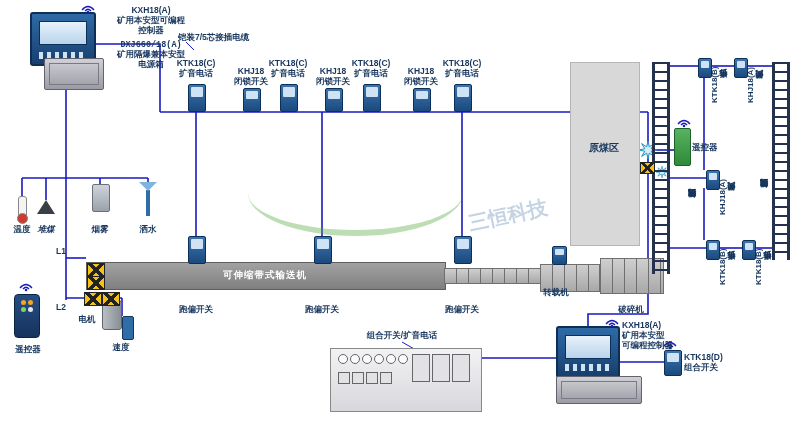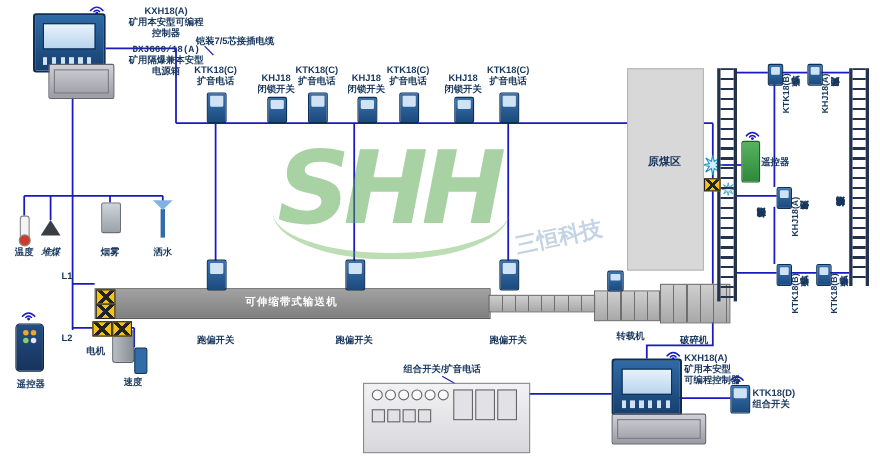--- a/index.html
+++ b/index.html
@@ -76,21 +76,20 @@
       <polyline points="704,188 704,240"></polyline>
       <polyline points="402,342 416,350" stroke-width="1"></polyline>
       <polyline points="186,42 194,50" stroke-width="1"></polyline>
     </g>
     <g>
       <polygon points="648,141 649.3,146.8 654.4,143.6 651.2,148.7 657,150 651.2,151.3 654.4,156.4 649.3,153.2 648,159 646.7,153.2 641.6,156.4 644.8,151.3 639,150 644.8,148.7 641.6,143.6 646.7,146.8" fill="#cfeef8" stroke="#1e8fc0" stroke-width="1"></polygon>
       <polygon points="648,141 649.3,146.8 654.4,143.6 651.2,148.7 657,150 651.2,151.3 654.4,156.4 649.3,153.2 648,159 646.7,153.2 641.6,156.4 644.8,151.3 639,150 644.8,148.7 641.6,143.6 646.7,146.8" fill="#cfeef8" stroke="#1e8fc0" stroke-width="1" transform="translate(662,172) scale(0.65) translate(-648,-150)"></polygon>
     </g>
   </svg>
 
-  <div class="wm" style="left:252px;top:126px;">SHH</div>
   <div class="wm-swoosh" style="left:248px;top:150px;"></div>
   <div class="wm-sub" style="left:468px;top:202px;">三恒科技</div>
 
   <div class="ctrl" style="left:30px;top:12px;width:62px;height:50px;">
     <div class="scr"></div>
     <div class="btns"></div>
   </div>
   <svg class="wifi" style="left:80px;top:0px;" width="16" height="14" viewBox="0 0 16 14">
       <path d="M2,10 Q8,3 14,10" stroke="#1a1ac0" fill="none" stroke-width="1.3"></path>
       <path d="M5,11 Q8,7.5 11,11" stroke="#1a1ac0" fill="none" stroke-width="1.3"></path>
@@ -167,21 +166,21 @@
   <div class="dev" style="left:188px;top:236px;width:16px;height:26px;"></div>
   <div class="lbl" style="left:166px;top:304px;width:60px;">跑偏开关</div>
   <div class="dev" style="left:314px;top:236px;width:16px;height:26px;"></div>
   <div class="lbl" style="left:292px;top:304px;width:60px;">跑偏开关</div>
   <div class="dev" style="left:454px;top:236px;width:16px;height:26px;"></div>
   <div class="lbl" style="left:432px;top:304px;width:60px;">跑偏开关</div>
 
   <div class="seg" style="left:444px;top:268px;width:96px;height:14px;"></div>
   <div class="seg" style="left:540px;top:264px;width:58px;height:26px;"></div>
   <div class="dev" style="left:552px;top:246px;width:13px;height:17px;"></div>
-  <div class="lbl" style="left:526px;top:300px;width:60px;text-align:right;">转载机</div>
+  <div class="lbl" style="left:526px;top:287px;width:60px;">转载机</div>
   <div class="seg" style="left:600px;top:258px;width:62px;height:34px;"></div>
   <div class="lbl" style="left:601px;top:304px;width:60px;">破碎机</div>
 
   <div class="gray" style="left:570px;top:62px;width:68px;height:182px;"></div>
   <div class="lbl" style="left:570px;top:142px;width:68px;font-size:10px;">原煤区</div>
 
   <div class="ladder" style="left:652px;top:62px;width:12px;height:212px;"></div>
   <div class="vlbl" style="left:688px;top:160px;height:88px;">前部刮板运输机</div>
   <div class="ladder" style="left:772px;top:62px;width:12px;height:198px;"></div>
   <div class="vlbl" style="left:760px;top:150px;height:88px;">后部刮板运输机</div>

